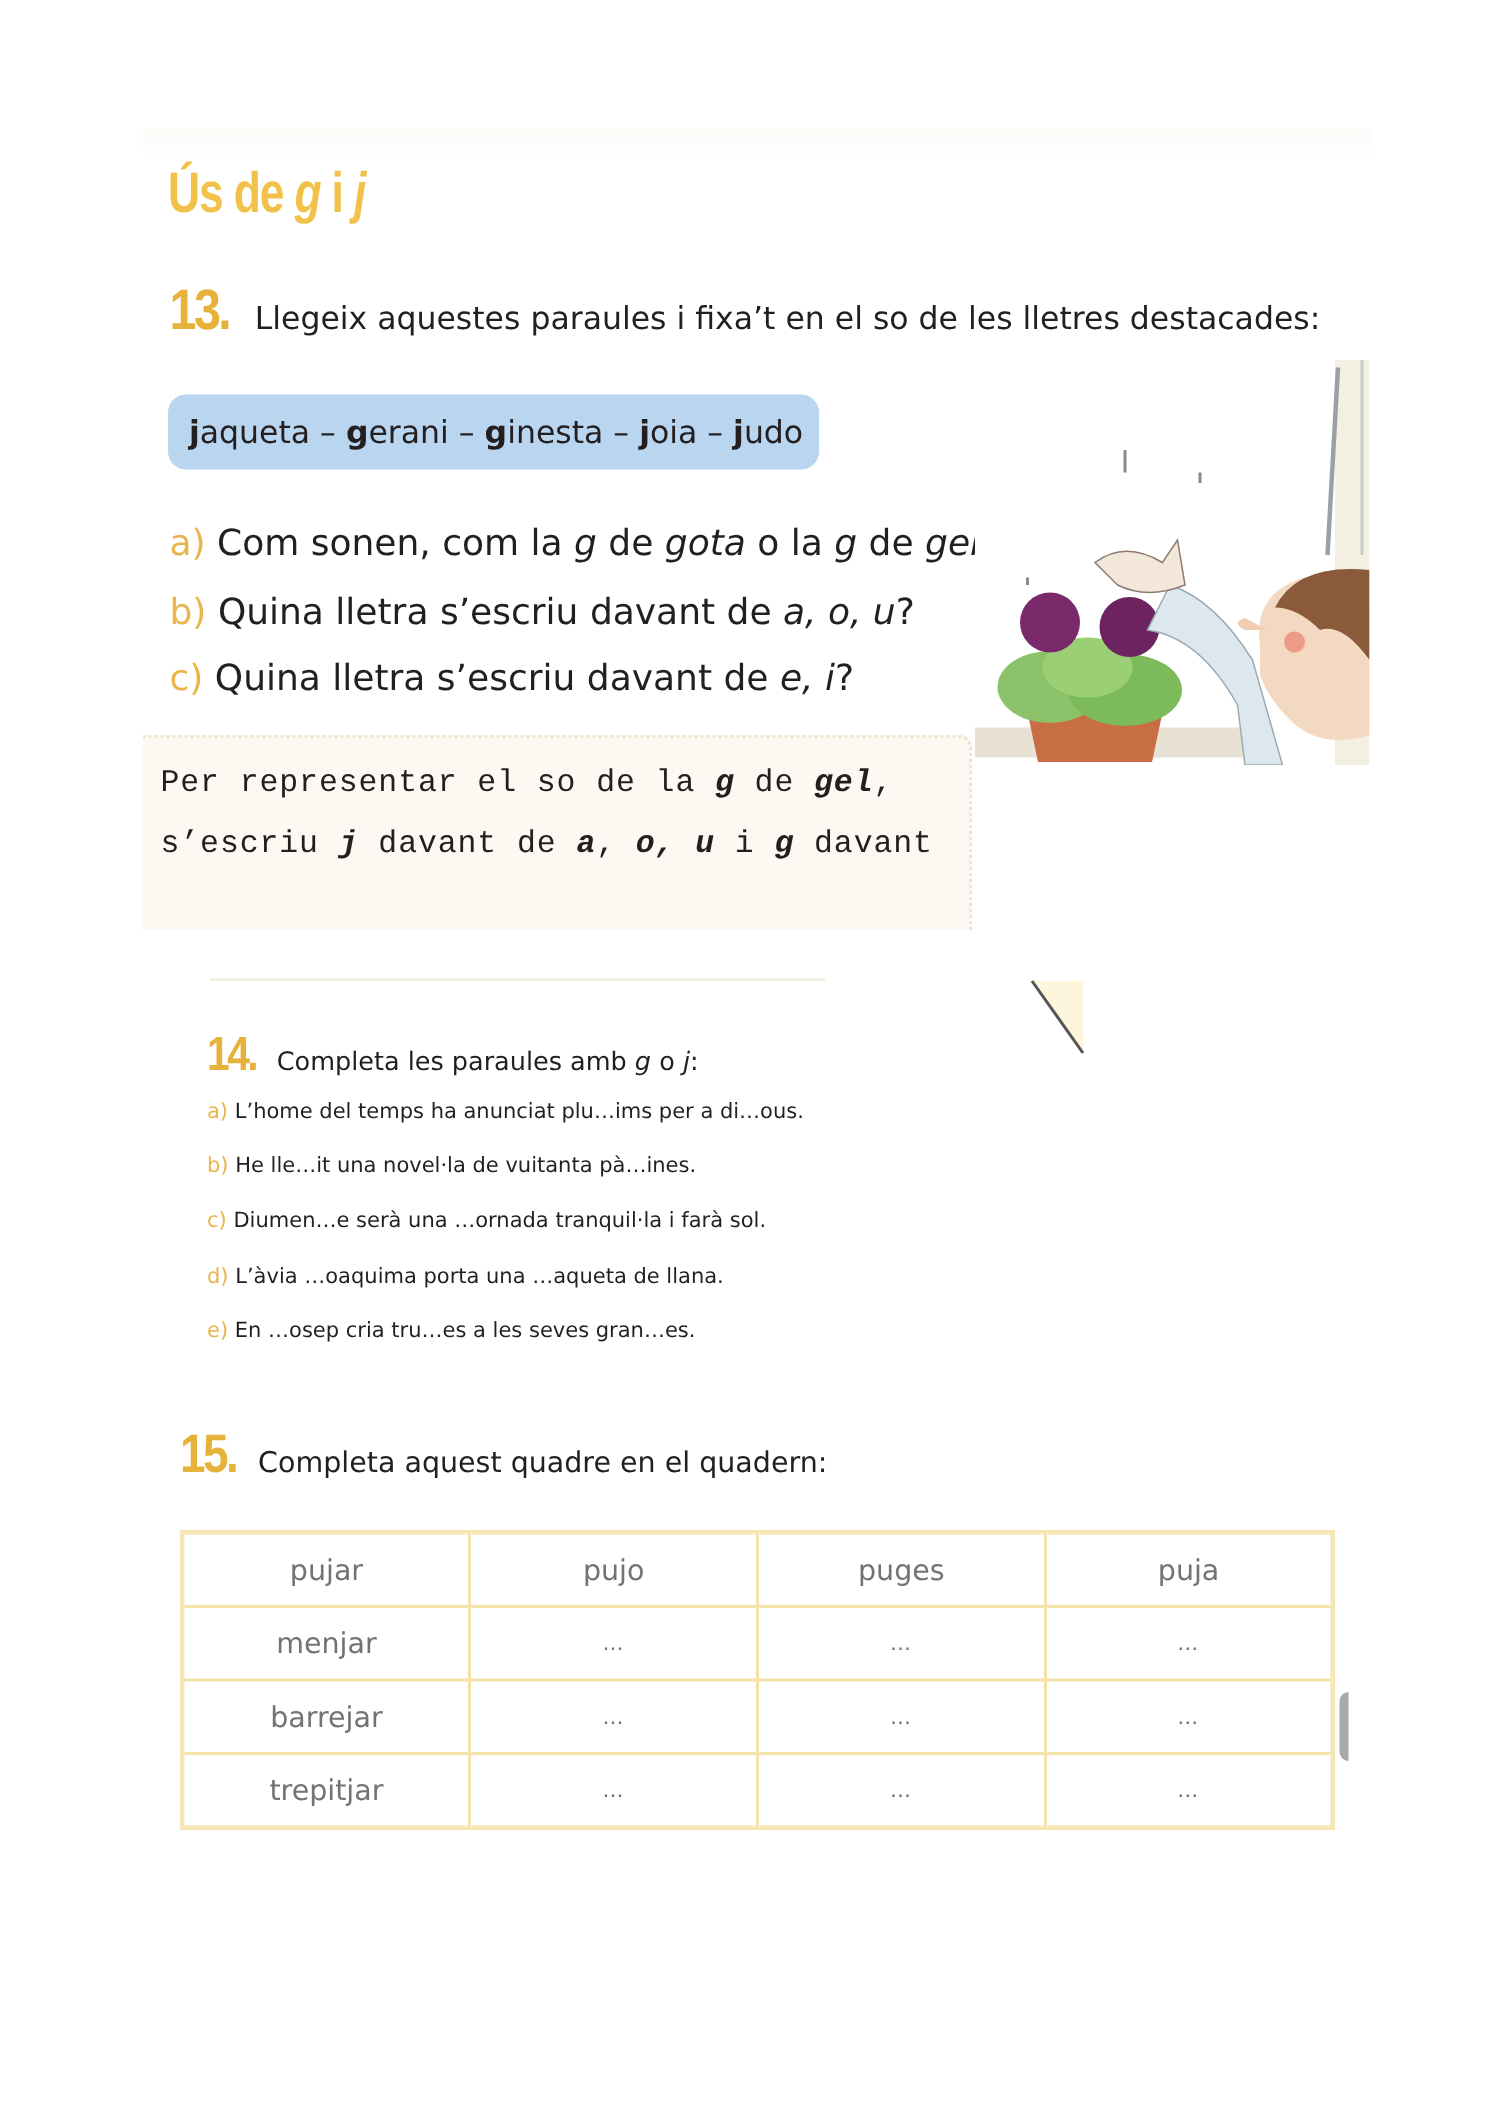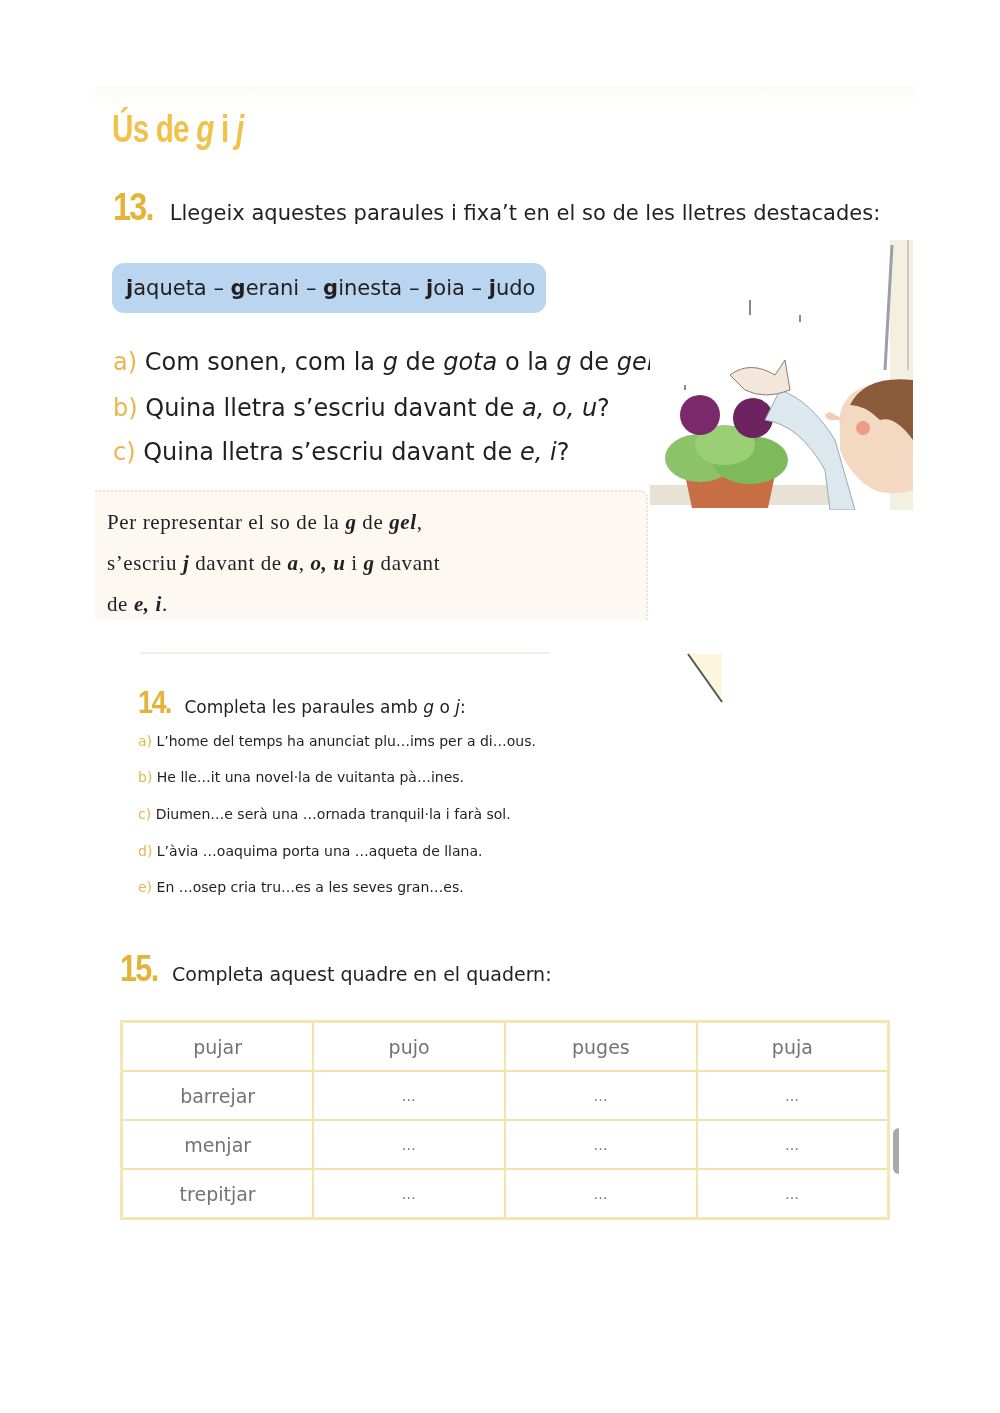--- a/index.html
+++ b/index.html
@@ -29,21 +29,21 @@
       font-size: 21px; line-height: 50px; padding-left: 14px; box-sizing: border-box; white-space: nowrap; border-radius: 12px;
     }
     .wordbox b { font-weight: bold; }
     .q { left: 113px; font-size: 24px; white-space: nowrap; }
     .q .lt { color: #e9b54c; }
     .q i { font-style: italic; }
     .rule-box {
       left: 95px; top: 490px; width: 553px; height: 130px; background: #fdf8f1;
       border-top: 2px dotted #ece4cc; border-right: 2px dotted #ece4cc; border-radius: 0 8px 0 0;
       box-sizing: border-box; padding: 10px 0 18px 12px;
-      font-family: Liberation Serif, serif; font-size: 21px; line-height: 41px; letter-spacing: 0.6px;
+      font-family: Liberation Mono, monospace; font-size: 21px; line-height: 41px; letter-spacing: 0.6px;
     }
     .rule-box b { font-weight: bold; }
     .rule-box i { font-style: italic; }
     .illustration { left: 650px; top: 240px; width: 263px; height: 270px; }
     .fade-line { left: 140px; top: 652px; width: 410px; height: 2px; background: #f3efe5; }
     .corner-deco { left: 686px; top: 652px; width: 40px; height: 52px; }
     .ex14 { left: 138px; top: 684px; font-size: 17px; text-align: center; }
     .ex14 .ex-num { font-size: 32px; margin-right: 8px; }
     .q14 { left: 138px; font-size: 14px; white-space: nowrap; }
     .q14 .lt { color: #e9b54c; }
@@ -108,21 +108,20 @@
   <path d="M80 135 Q100 120 125 135 L135 120 L140 150 Q115 160 95 150 Z" fill="#f3e6da" stroke="#8e7b6e" stroke-width="1"></path>
   <path d="M190 190 Q185 155 220 145 Q255 140 263 165 L263 250 Q230 260 210 240 Q195 225 190 210 Z" fill="#f4d9c2"></path>
   <path d="M200 165 Q215 135 263 140 L263 200 Q245 175 230 180 Q215 165 200 165 Z" fill="#8a5a3a"></path>
   <path d="M180 172 Q170 175 180 180 L195 180 Z" fill="#f1cdb4"></path>
   <circle cx="213" cy="188" r="7" fill="#e98b78" opacity="0.8"></circle>
 </svg>
 
 <div class="abs rule-box">
   <div><span>Per representar el so de la </span><b><i>g</i></b><span> de </span><b><i>gel</i></b><span>,</span></div>
   <div><span>s’escriu </span><b><i>j</i></b><span> davant de </span><b><i>a</i></b><span>, </span><b><i>o, u</i></b><span> i </span><b><i>g</i></b><span> davant</span></div>
-  <div><span>de </span><b><i>e, i</i></b><span>.</span></div>
 </div>
 
 <div class="abs fade-line"></div>
 <svg class="abs corner-deco" viewBox="0 0 40 52">
   <path d="M2 2 L36 2 L36 50 Z" fill="#fdf6dc"></path>
   <line x1="2" y1="2" x2="36" y2="50" stroke="#555" stroke-width="2"></line>
 </svg>
 
 <div class="abs ex-head ex14">
   <span class="ex-num">14.</span><span>Completa les paraules amb </span><i>g</i><span> o </span><i>j</i><span>:</span>
@@ -139,27 +138,27 @@
 
 <table class="conj">
   <tbody>
       <tr>
     <td>pujar</td>
     <td>pujo</td>
     <td>puges</td>
     <td>puja</td>
   </tr>
   <tr>
-    <td>barrejar</td>
+    <td>menjar</td>
     <td class="dots">…</td>
     <td class="dots">…</td>
     <td class="dots">…</td>
   </tr>
   <tr>
-    <td>menjar</td>
+    <td>barrejar</td>
     <td class="dots">…</td>
     <td class="dots">…</td>
     <td class="dots">…</td>
   </tr>
   <tr>
     <td>trepitjar</td>
     <td class="dots">…</td>
     <td class="dots">…</td>
     <td class="dots">…</td>
   </tr>

